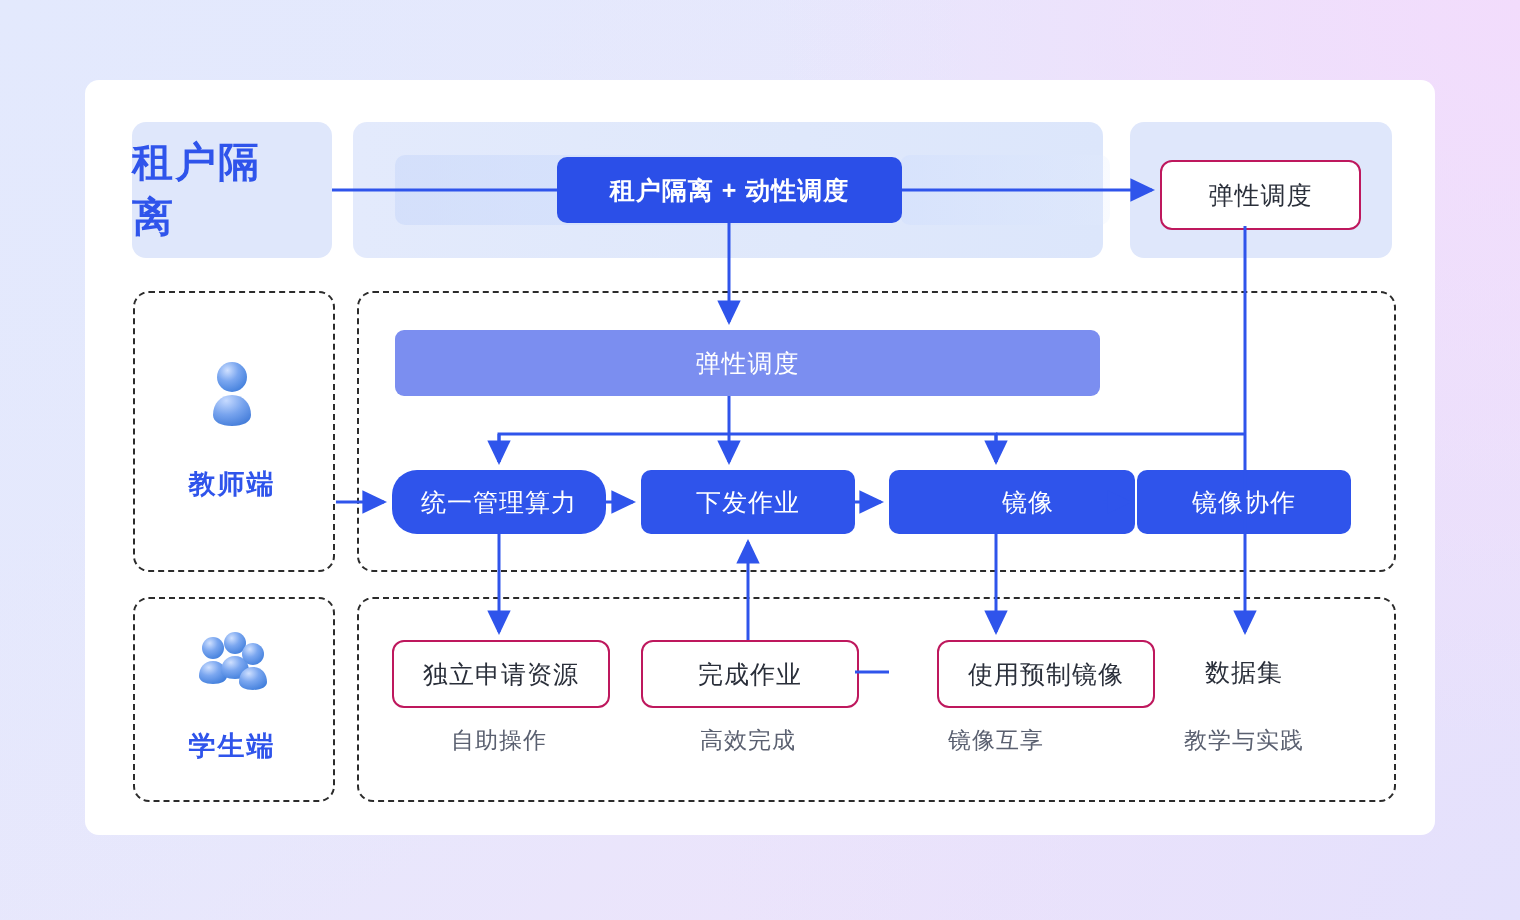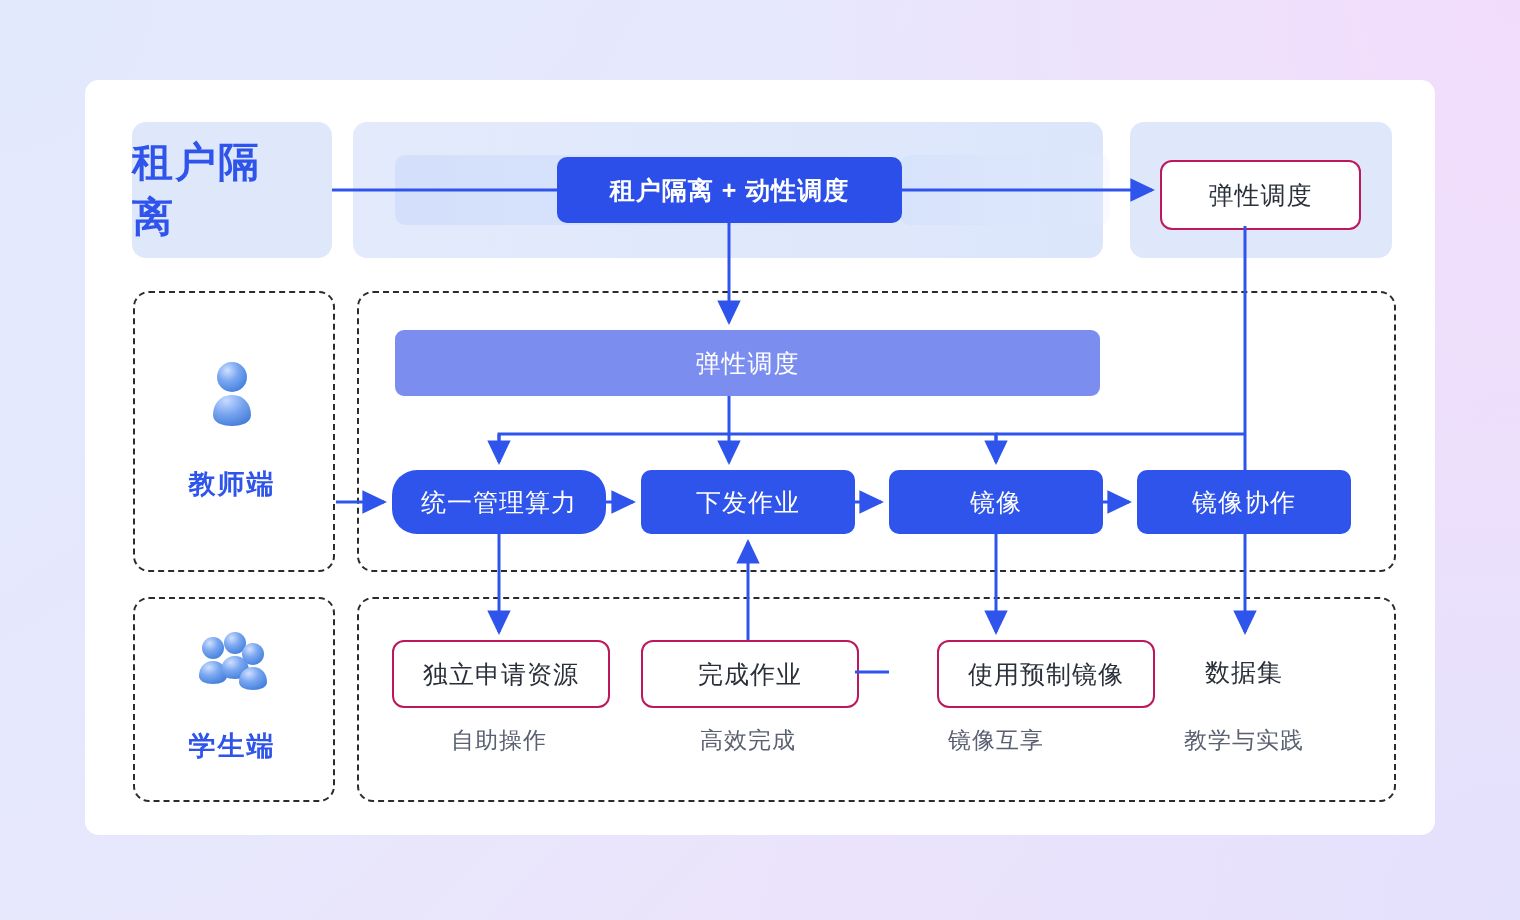--- a/index.html
+++ b/index.html
@@ -120,21 +120,21 @@
         <path d="M32 37c-12 0-19 9-19 20 0 7 8 11 19 11s19-4 19-11c0-11-7-20-19-20z" fill="url(#gBody)"></path>
       </svg>
     </span>
     <span class="pname">教师端</span>
   </div>
 
   <div class="bluebox soft" style="left:395px;top:330px;width:705px;height:66px;">弹性调度</div>
 
   <div class="bluebox" style="left:392px;top:470px;width:214px;height:64px;border-radius:25px;">统一管理算力</div>
   <div class="bluebox" style="left:641px;top:470px;width:214px;height:64px;">下发作业</div>
-  <div class="bluebox" style="left:889px;top:470px;width:214px;height:64px;">镜像</div>
+  <div class="bluebox" style="left:889px;top:470px;width:214px;height:64px;padding-left:32px;">镜像</div>
   <div class="bluebox" style="left:1137px;top:470px;width:214px;height:64px;text-align:right;">镜像协作</div>
 
   <div class="dashed" style="left:133px;top:597px;width:198px;height:201px;"></div>
   <div class="dashed" style="left:357px;top:597px;width:1035px;height:201px;"></div>
 
   <div class="persona" style="left:133px;top:597px;width:198px;height:201px;">
     <span>
       <svg width="74" height="60" viewBox="0 0 74 60">
         <defs>
           <radialGradient id="sH" cx="35%" cy="28%" r="80%">

